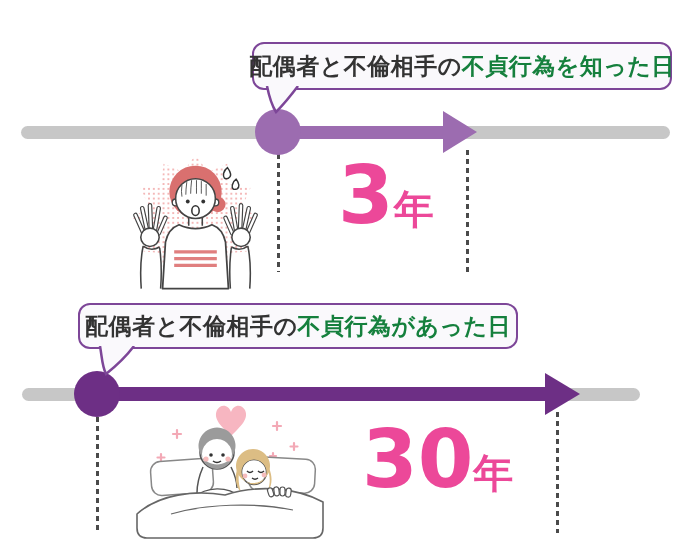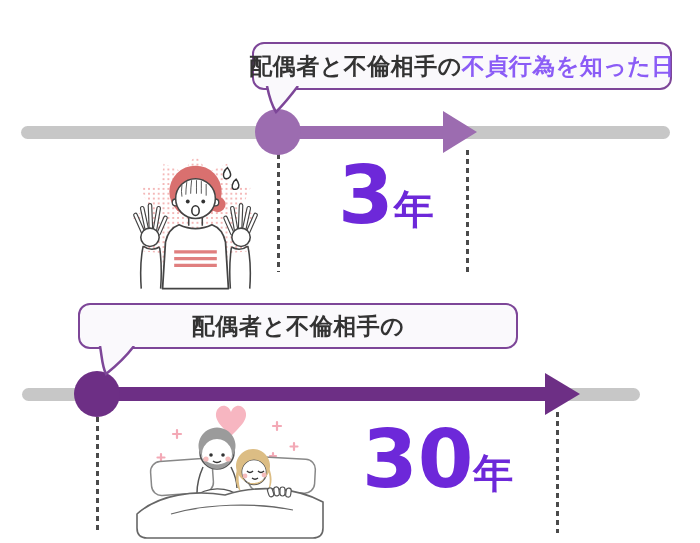--- a/index.html
+++ b/index.html
@@ -8,35 +8,35 @@
     font-family:"DejaVu Sans","Liberation Sans",sans-serif;
   }
   
   .bubble{
     position:absolute;box-sizing:border-box;
     background:#faf9fc;border:2.5px solid #7d4698;border-radius:12px;
     display:flex;align-items:center;justify-content:center;
     font-size:23px;font-weight:700;letter-spacing:.5px;white-space:nowrap;
     color:#333333;z-index:3;
   }
-  .bubble .red{color:#8b5cf6;text-align:right;}
+  .bubble .red{color:#15803d;text-align:right;}
   .bubble-tail{position:absolute;z-index:4;}
   
   .track{position:absolute;height:13px;border-radius:7px;background:#c7c7c7;z-index:0;}
   .range{position:absolute;z-index:1;}
   .dot{position:absolute;width:46px;height:46px;border-radius:50%;z-index:2;}
   .arrowhead{position:absolute;width:0;height:0;border-top:21px solid transparent;border-bottom:21px solid transparent;z-index:1;}
   .purple-light{background:#9c6cb0;}
   .purple-dark{background:#6d2f85;}
   .dash{
     position:absolute;width:2.5px;z-index:0;
     background:repeating-linear-gradient(to bottom,#4a4a4a 0 5px,transparent 5px 9px);
   }
   
-  .duration{position:absolute;white-space:nowrap;color:#6d28d9;z-index:2;}
+  .duration{position:absolute;white-space:nowrap;color:#ec4899;z-index:2;}
   .duration .num{font-size:80px;font-weight:700;line-height:1;}
   .duration .unit{font-size:40px;font-weight:700;}
   .illu{position:absolute;z-index:1;}
 </style>
 </head>
 <body>
 
 <div class="canvas">
 
   <div class="bubble" style="left:252px;top:42px;width:420px;height:48px;">
@@ -119,20 +119,21 @@
     <circle cx="72" cy="60" r="2" fill="#333"></circle>
     <circle cx="88" cy="60" r="2" fill="#333"></circle>
     <ellipse cx="80" cy="69.5" rx="3.8" ry="5" fill="#fff" stroke="#333" stroke-width="1.6"></ellipse>
 
     <path d="M113,25 q6,8 1,11 q-6,2 -5,-5 q1,-4 4,-6 Z" fill="#fff" stroke="#333" stroke-width="1.5"></path>
     <path d="M122,37 q5,7 1,10 q-6,2 -5,-4 q1,-4 4,-6 Z" fill="#fff" stroke="#333" stroke-width="1.5"></path>
   </svg>
 
   <div class="bubble" style="left:78px;top:303px;width:440px;height:46px;">
     <span>配偶者と不倫相手の</span>
+      <span class="red">不貞行為があった日</span>
   </div>
   <svg class="bubble-tail" style="left:92px;top:346px;" width="48" height="30" viewBox="0 0 48 30">
     <path d="M8,0 C10,11 10,20 14,28 C24,20 36,8 42,0" fill="#faf9fc" stroke="#7d4698" stroke-width="2.5"></path>
   </svg>
 
   <div class="track" style="left:22px;top:388px;width:618px;"></div>
   <div class="range purple-dark" style="left:97px;top:387px;width:448px;height:14px;"></div>
   <div class="dot purple-dark" style="left:74px;top:371px;"></div>
   <div class="arrowhead" style="left:545px;top:373px;border-left:35px solid #6d2f85;"></div>
 

